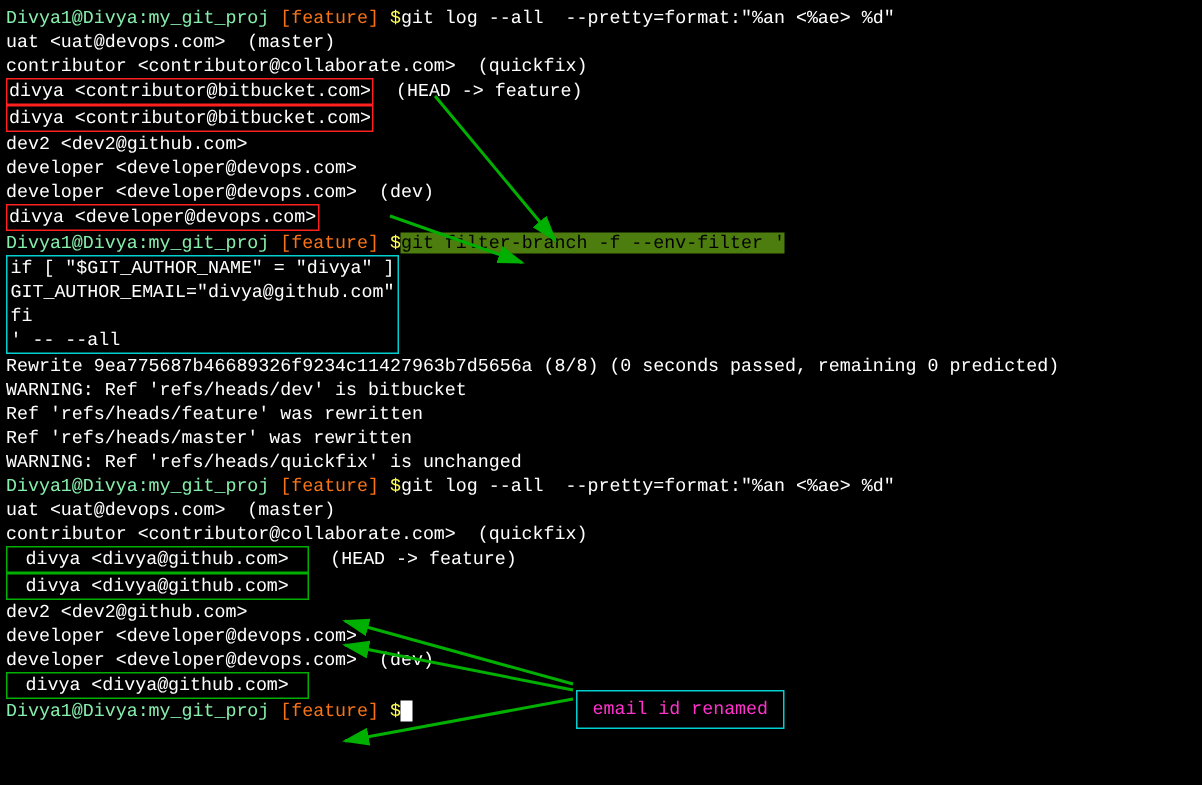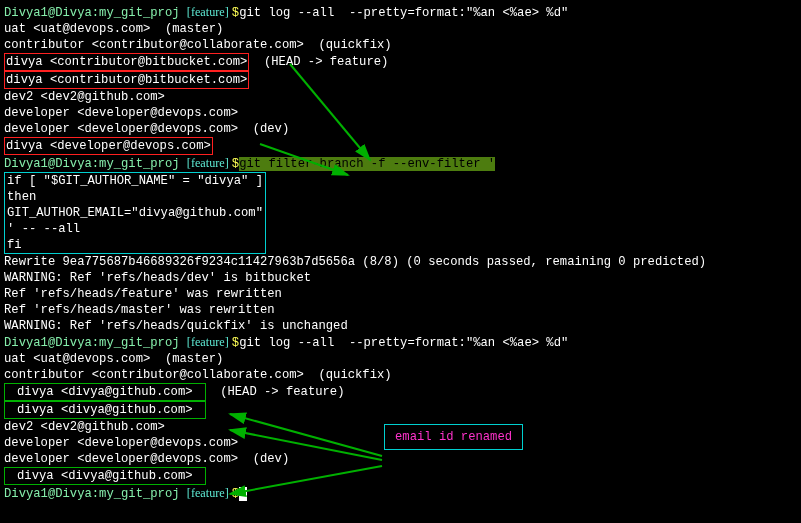--- a/index.html
+++ b/index.html
@@ -11,21 +11,21 @@
     line-height: 16px;
     color: #e0e0e0;
     width: 801px;
     height: 523px;
     box-sizing: border-box;
     overflow: hidden;
     position: relative;
   }
   .line { white-space: pre; position: relative; }
   .user { color: #86efac; }
-  .branchlbl { color: #5eead4; font-family: Liberation Serif, serif; }
+  .branchlbl { color: #f97316; }
   .cmd { color: #ffff55; }
   .white { color: #ffffff; }
   .hlcyan { background: #4d7c0f; color: #000; }
   .boxred { border: 1.5px solid #ff2020; display: inline-block; padding: 0 1px; text-align: right; }
   .boxcyan { border: 1.5px solid #00d0d0; display: inline-block; padding: 0 2px; }
   .boxgreen { border: 1.5px solid #00b000; display: inline-block; padding: 0 12px; }
   .magenta { color: #ff33cc; }
   .cursor {
     display: inline-block; width: 8px; height: 14px;
     background: #fff; vertical-align: text-bottom;
@@ -53,24 +53,23 @@
 <div class="line white">developer &lt;developer@devops.com&gt;</div>
 <div class="line white">developer &lt;developer@devops.com&gt;  (dev)</div>
 <div class="line white"><span class="boxred">divya &lt;developer@devops.com&gt;</span></div>
 
 
 <div class="line"><span class="user">Divya1@Divya:my_git_proj </span><span class="branchlbl">[feature] </span><span class="cmd">$</span><span class="hlcyan">git filter-branch -f --env-filter '</span></div>
 
 
 <div style="display:inline-block" class="boxcyan">
 <div class="line white">if [ "$GIT_AUTHOR_NAME" = "divya" ]</div>
-<div class="line white">then</div>
 <div class="line white">GIT_AUTHOR_EMAIL="divya@github.com"</div>
+<div class="line white">fi</div>
 <div class="line white">' -- --all</div>
-<div class="line white">fi</div>
 </div>
 
 <div class="line white">Rewrite 9ea775687b46689326f9234c11427963b7d5656a (8/8) (0 seconds passed, remaining 0 predicted)</div>
 <div class="line white">WARNING: Ref 'refs/heads/dev' is bitbucket</div>
 <div class="line white">Ref 'refs/heads/feature' was rewritten</div>
 <div class="line white">Ref 'refs/heads/master' was rewritten</div>
 <div class="line white">WARNING: Ref 'refs/heads/quickfix' is unchanged</div>
 
 
 <div class="line"><span class="user">Divya1@Divya:my_git_proj </span><span class="branchlbl">[feature] </span><span class="cmd">$</span><span class="white">git log --all  --pretty=format:"%an &lt;%ae&gt; %d"</span></div>
@@ -81,21 +80,21 @@
 <div class="line white"><span class="boxgreen">divya &lt;divya@github.com&gt;</span></div>
 <div class="line white">dev2 &lt;dev2@github.com&gt;</div>
 <div class="line white">developer &lt;developer@devops.com&gt;</div>
 <div class="line white">developer &lt;developer@devops.com&gt;  (dev)</div>
 <div class="line white"><span class="boxgreen">divya &lt;divya@github.com&gt;</span></div>
 
 
 <div class="line"><span class="user">Divya1@Divya:my_git_proj </span><span class="branchlbl">[feature] </span><span class="cmd">$</span><span class="cursor"></span></div>
 
 
-<div class="boxcyan" style="position:absolute; left:384px; top:424px; padding:4px 10px;">
+<div class="boxcyan" style="position:absolute; left:384px; top:460px; padding:4px 10px;">
   <span class="magenta">email id renamed</span>
 </div>
 
 
 <svg class="overlay" viewBox="0 0 801 523">
   <defs>
     <marker id="ahg" markerWidth="10" markerHeight="10" refX="8" refY="3" orient="auto">
       <path d="M0,0 L0,6 L9,3 z" fill="#00b000"></path>
     </marker>
   </defs>

